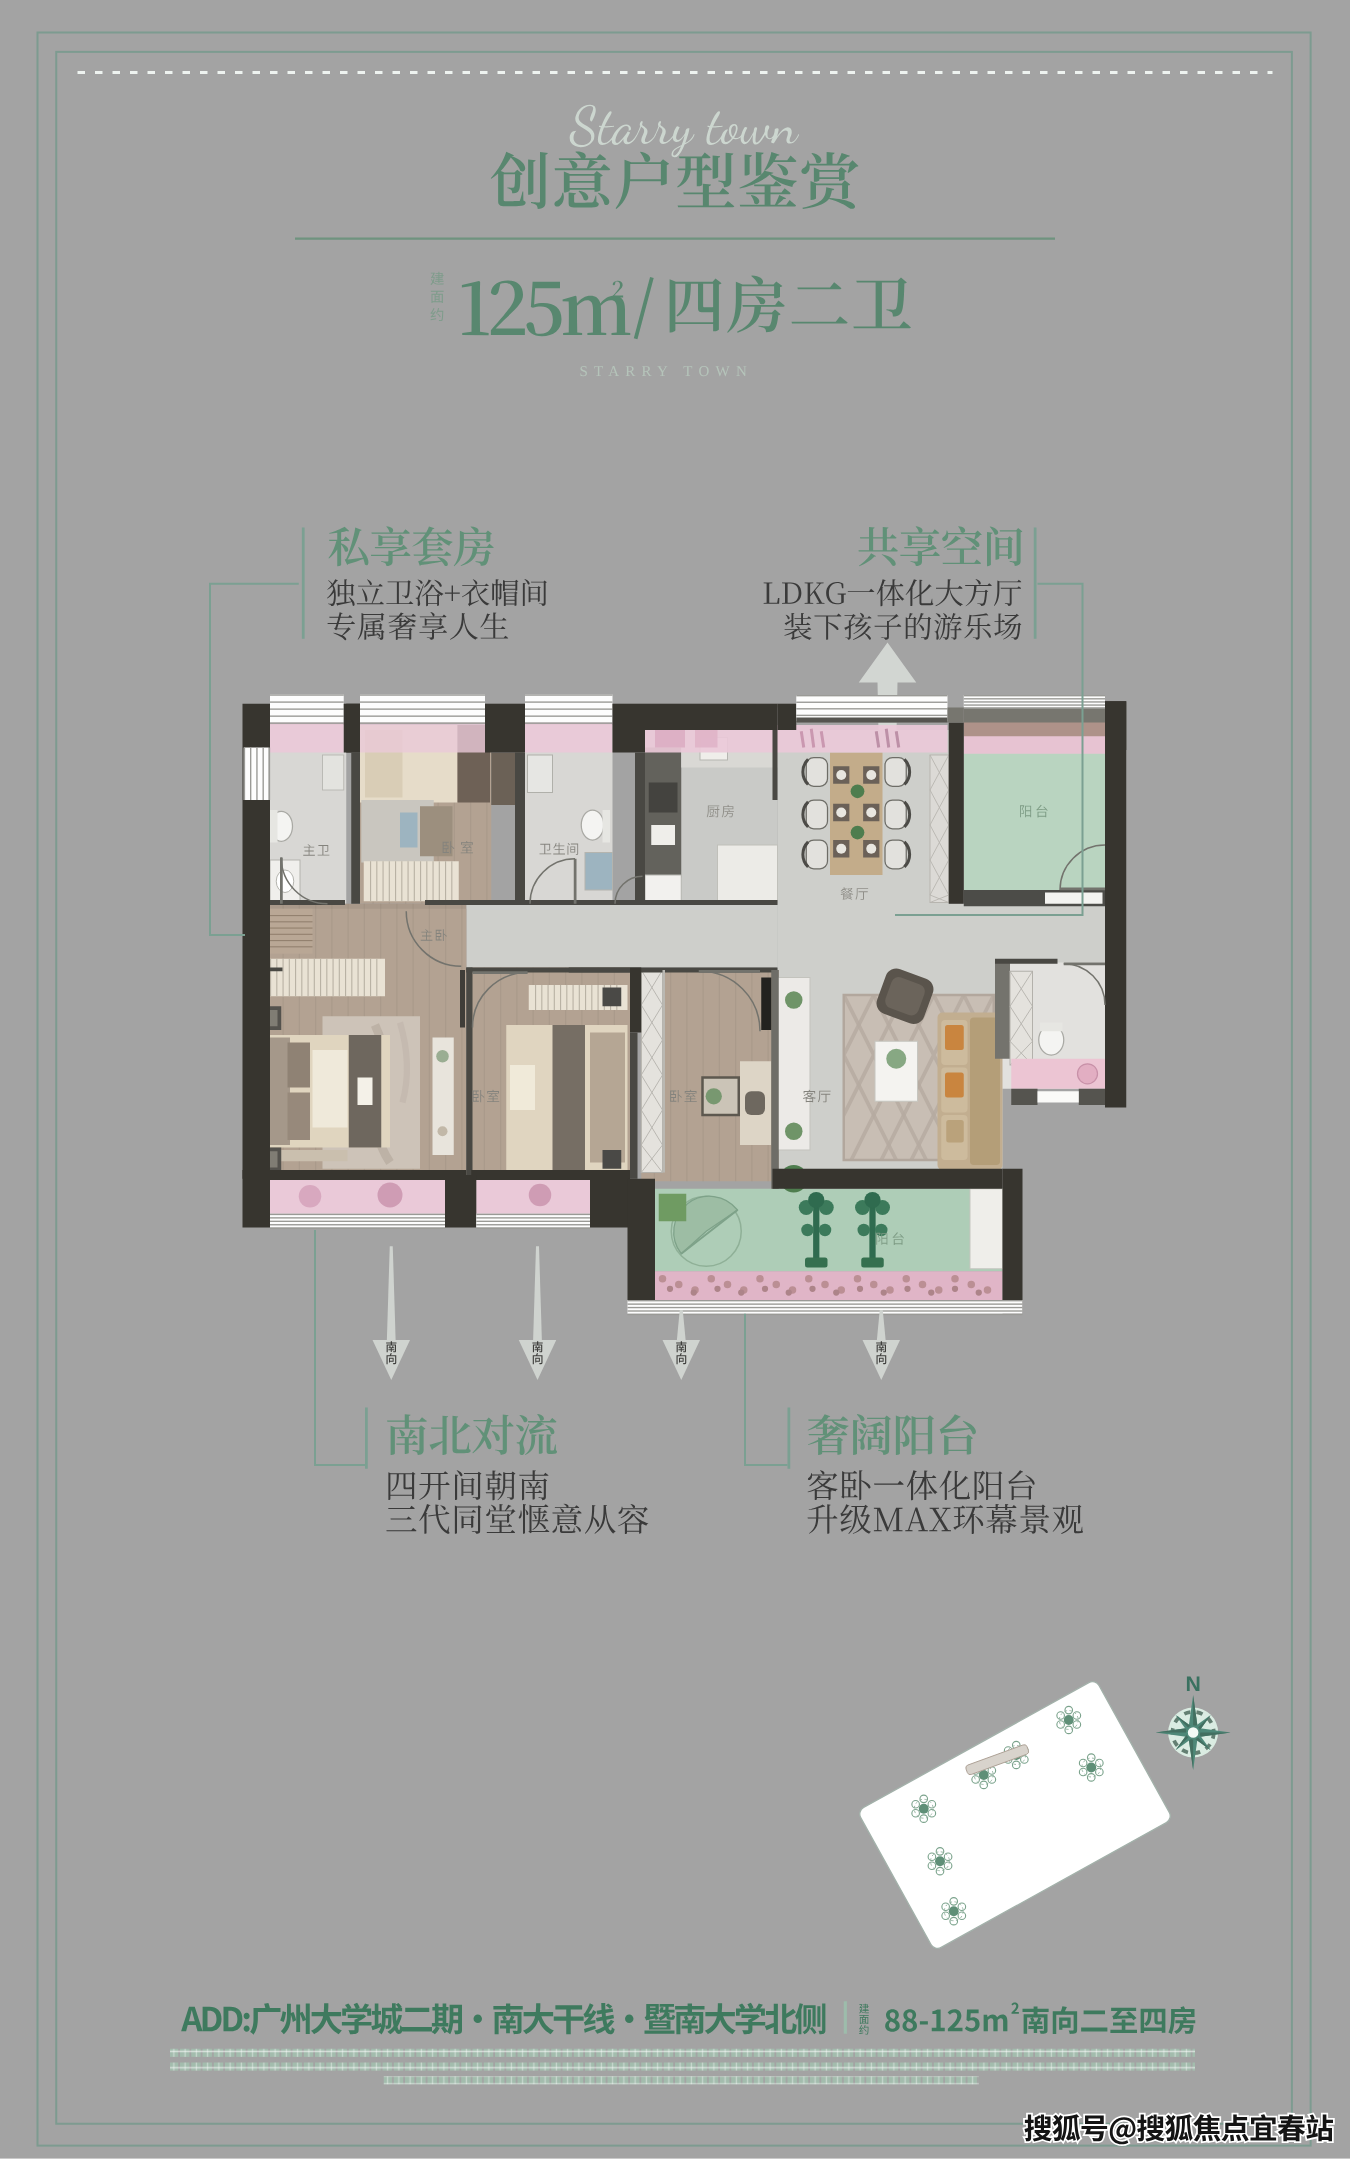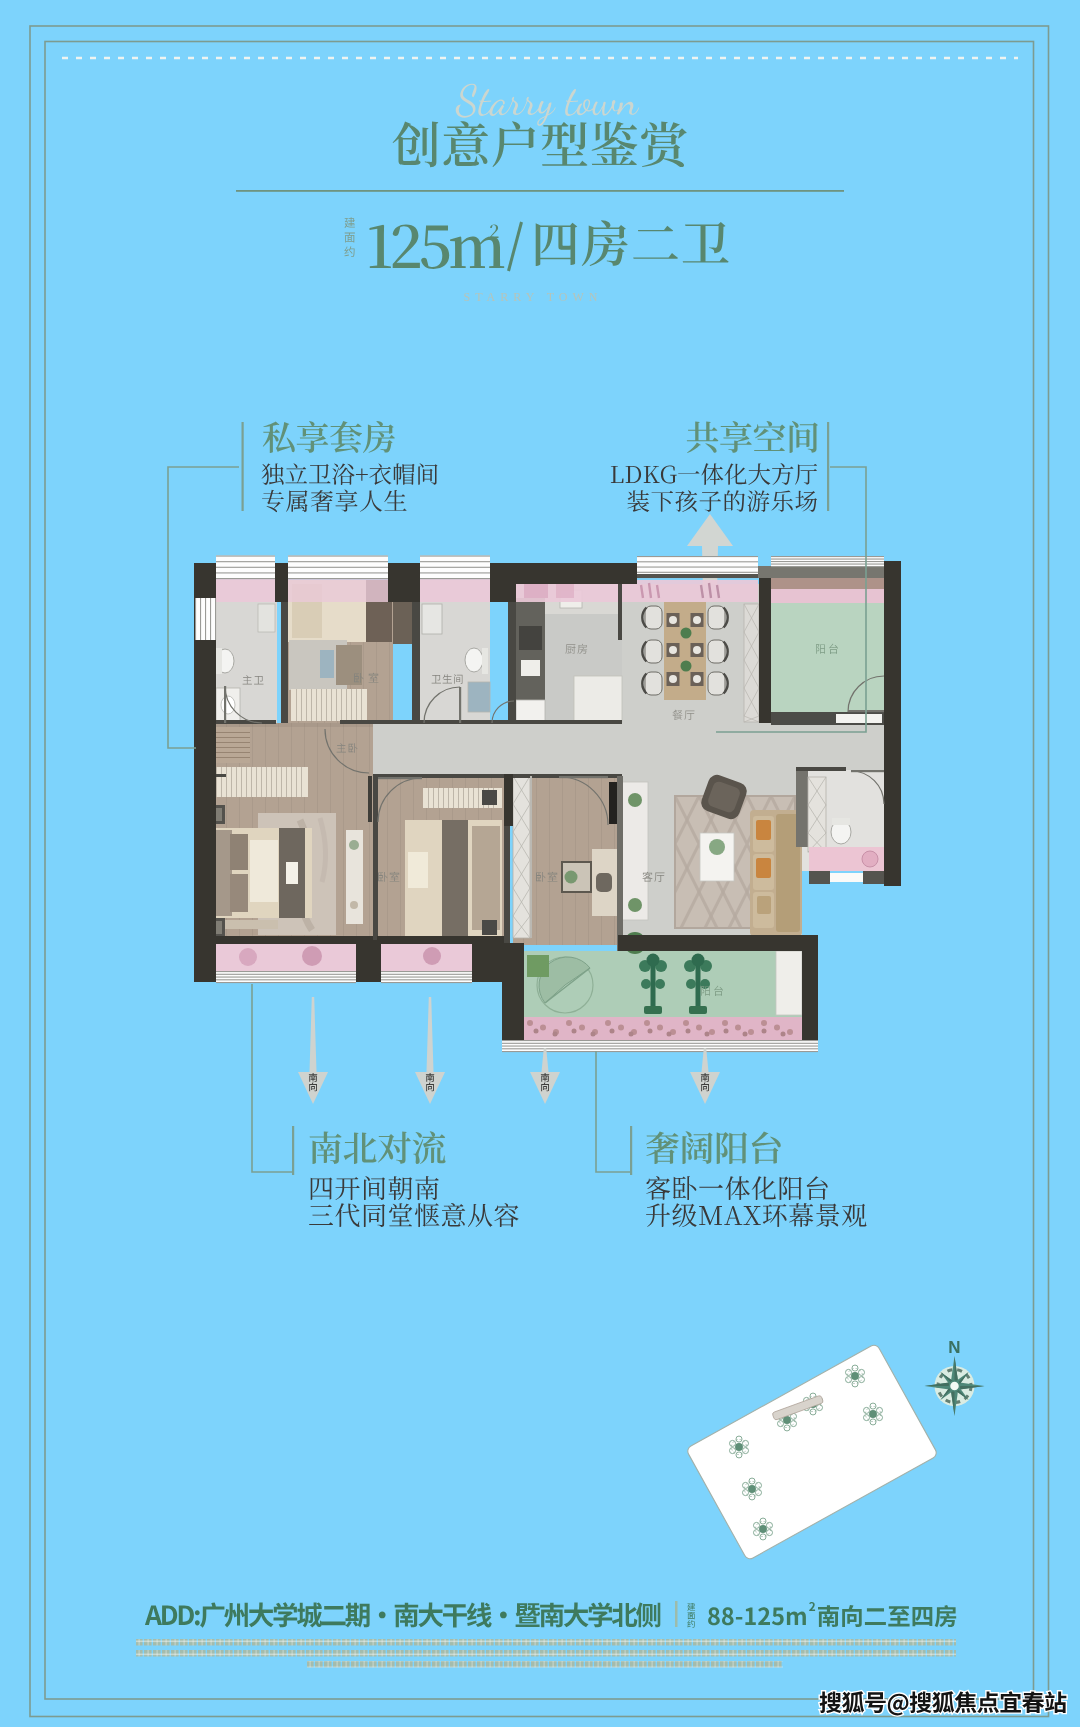--- a/index.html
+++ b/index.html
@@ -1,14 +1,14 @@
 <!DOCTYPE html>
 <html><head><meta charset="utf-8"><style>
 html,body{margin:0;padding:0;background:#fff;}
-#page{position:relative;width:1080px;height:1727px;background:#7dd3fc;overflow:hidden;font-family:"Liberation Sans",sans-serif;}
+#page{position:relative;width:1080px;height:1727px;background:#a3a3a3;overflow:hidden;font-family:"Liberation Sans",sans-serif;}
 </style></head>
 <body>
 <div id="page">
 <svg width="1080" height="1727" viewBox="0 0 1080 1727">
 <defs>
 <pattern id="greek" width="9" height="6.5" patternUnits="userSpaceOnUse">
 <rect width="7.6" height="6.5" fill="#a3bcad"></rect>
 <rect y="2.6" width="9" height="1.2" fill="#fff" opacity="0.55"></rect>
 <rect x="3.6" width="1" height="6.5" fill="#fff" opacity="0.4"></rect>
 </pattern>

